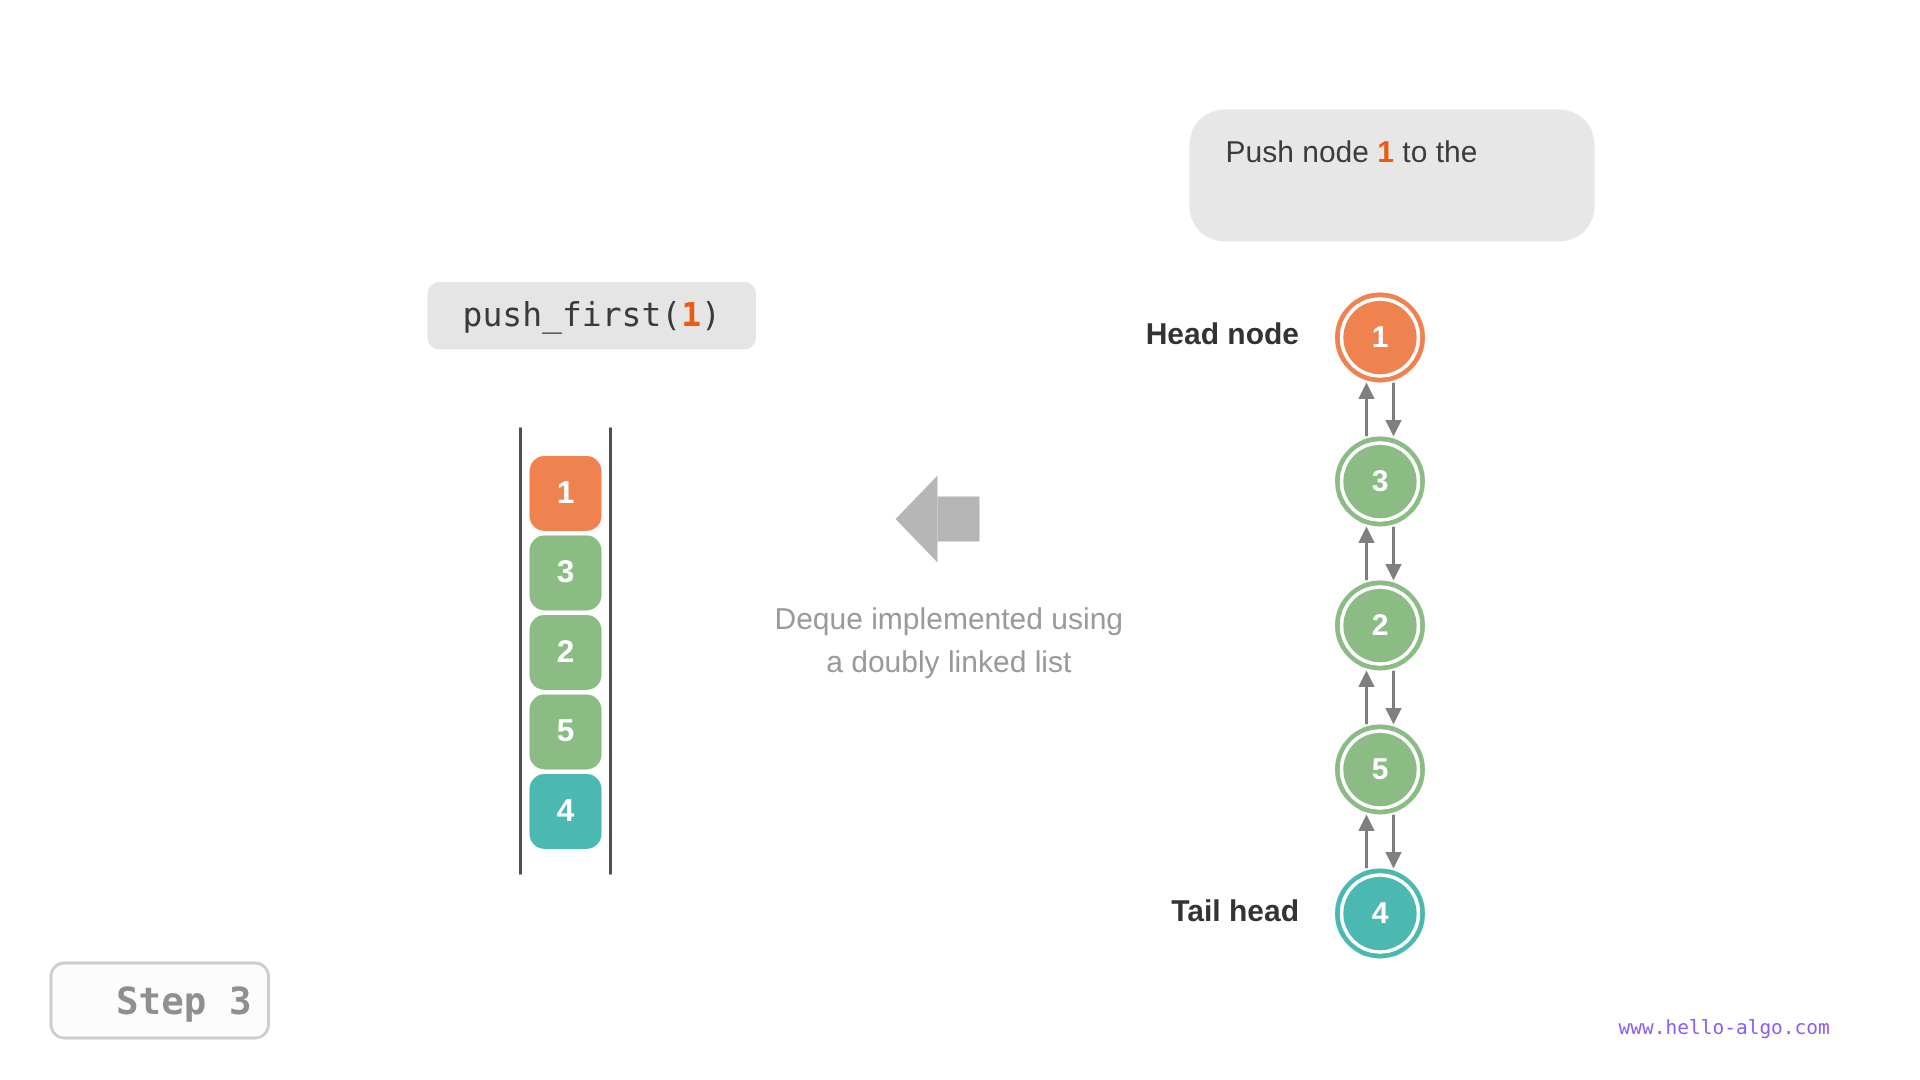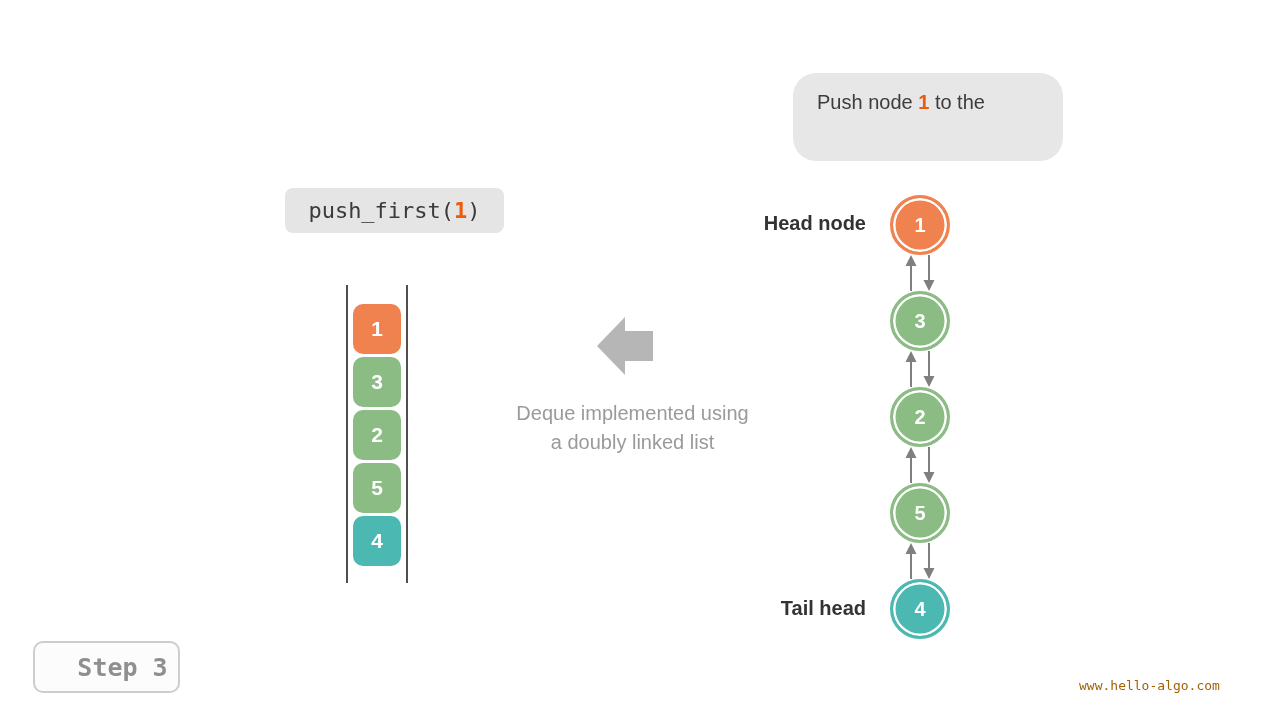--- a/index.html
+++ b/index.html
@@ -138,21 +138,21 @@
     color: #8f8f8f;
     padding-left: 32px;
   }
 
   
   .watermark {
     position: absolute;
     left: 1079px; top: 678px;
     font-family: "DejaVu Sans Mono", monospace;
     font-size: 13px;
-    color: #a16207;
+    color: #8b5cf6;
   }
 </style>
 </head>
 <body>
 
 <div class="canvas">
 
   <div class="explain-box">
     <div><span>Push node </span><span class="hl">1</span><span> to the</span></div>
   </div>

